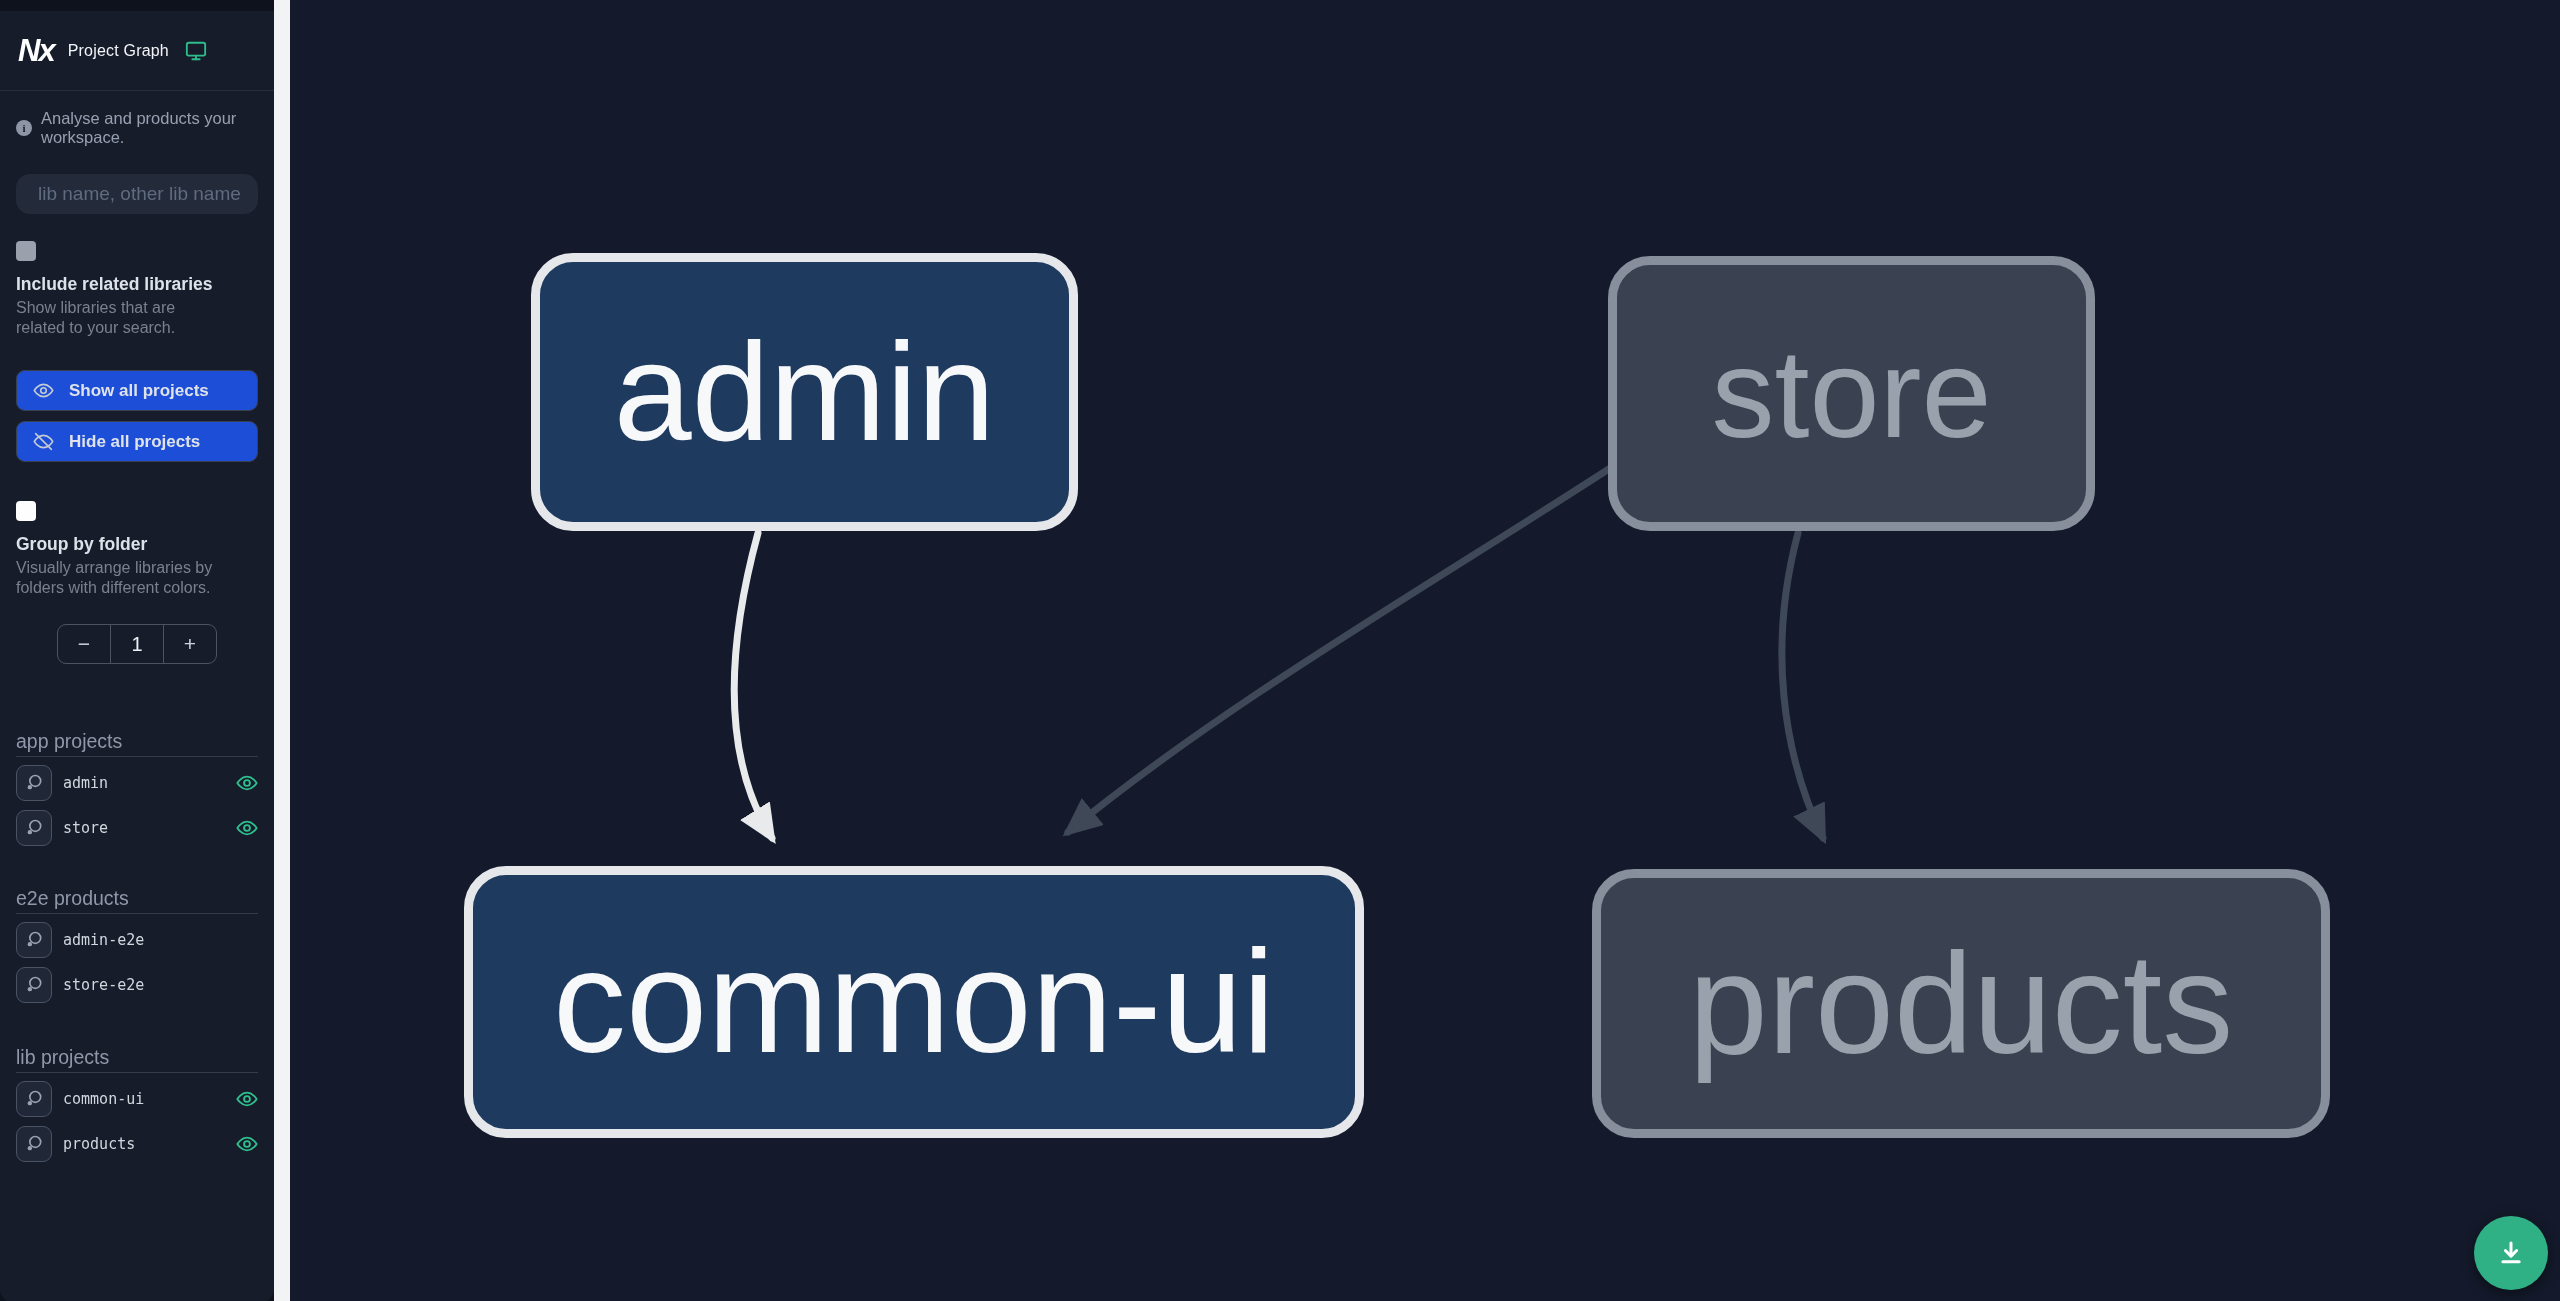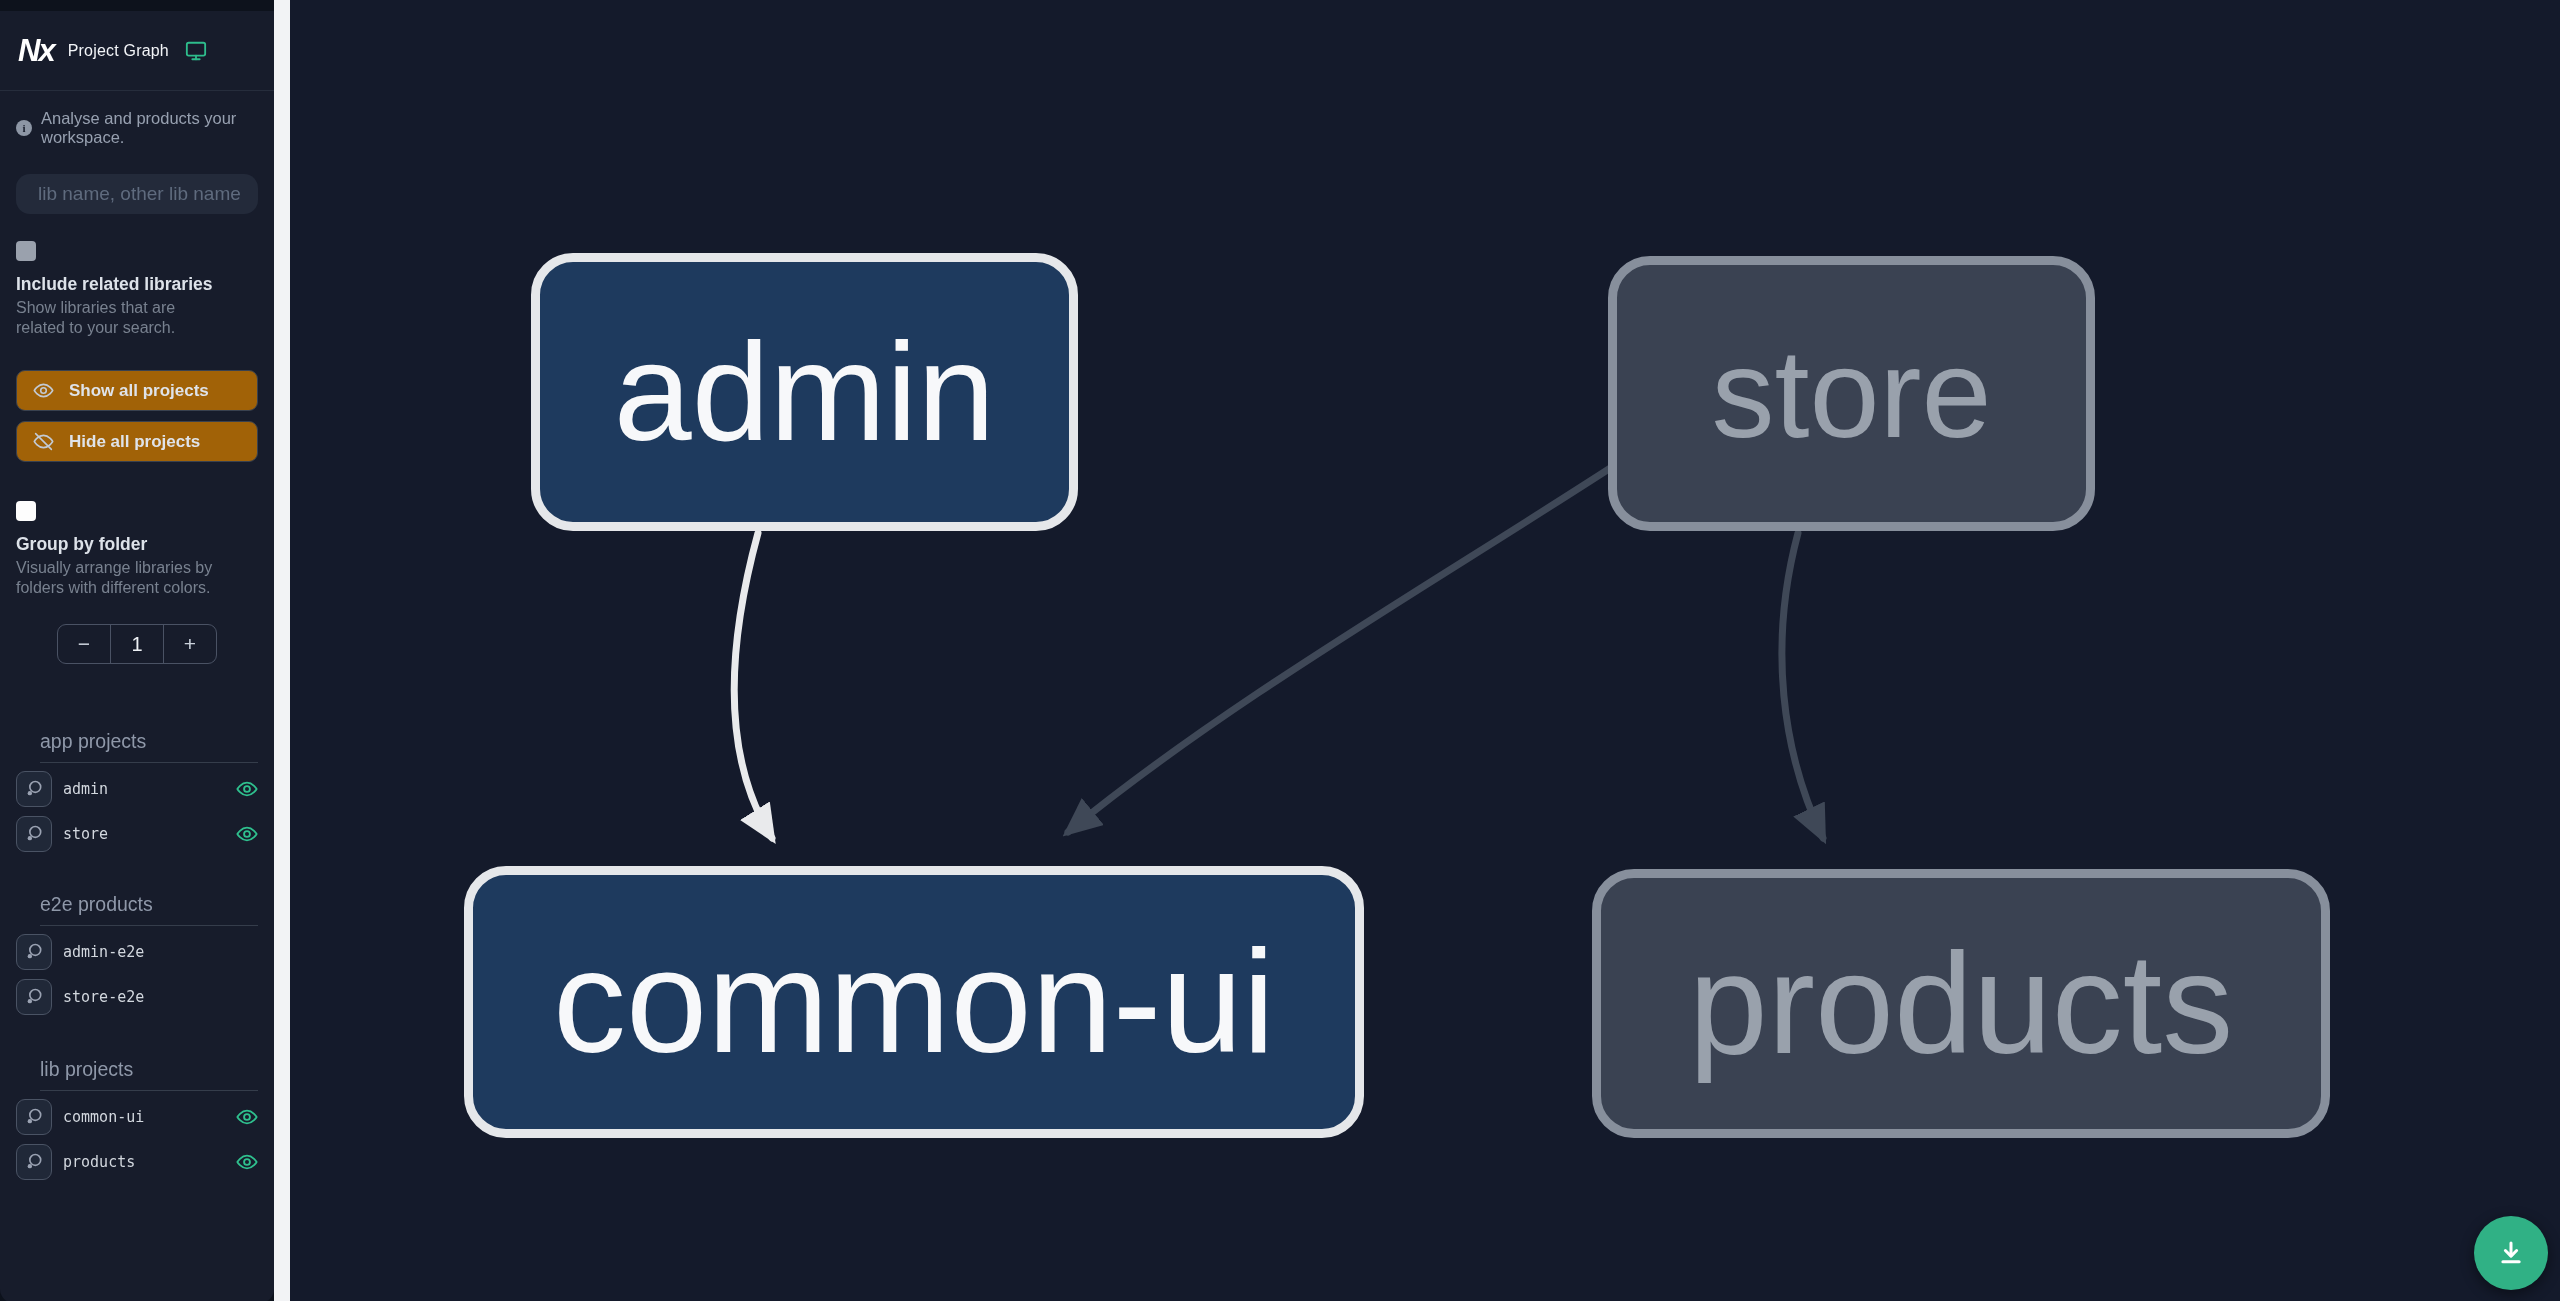--- a/index.html
+++ b/index.html
@@ -31,32 +31,32 @@
 
   .opt { display:flex; gap:13px; margin-top:26px; align-items:flex-start;flex-direction:column; }
   .cb { width:20px; height:20px; border-radius:4px; flex:0 0 auto; margin-top:1px; }
   .cb.gray { background:#9aa1ad; }
   .cb.white { background:#fdfdfd; }
   .cb.teal { background:#2eb488; display:flex; align-items:center; justify-content:center; }
   .opt-label { color:#dde2e9; font-weight:700; font-size:17.5px; line-height:20px; }
   .opt-desc { color:#78818f; font-size:16px; line-height:20px; margin-top:4px; max-width:200px; }
 
   .sb-btn { margin-top:10px; width:100%; height:41px; border-radius:9px; border:1px solid #39414f;
-            background:#a16207; display:flex; align-items:center; gap:15px; padding:0 16px; cursor:pointer; }
+            background:#1d4ed8; display:flex; align-items:center; gap:15px; padding:0 16px; cursor:pointer; }
   .sb-btn:first-of-type { margin-top:32px; }
   .sb-btn span { color:#dfe3e9; font-weight:700; font-size:17px; }
 
   .stepper { margin:26px auto 0 auto; width:160px; height:40px; border:1px solid #4a5264;
              border-radius:9px; display:flex; overflow:hidden; }
   .stepper > * { flex:1; display:flex; align-items:center; justify-content:center;
                  background:transparent; border:none; color:#cbd2dc; font-size:21px; }
   .step-val { border-left:1px solid #4a5264; border-right:1px solid #4a5264; color:#eef1f5; font-size:20px; }
   .step-btn { cursor:pointer; }
 
-  .sec-title { color:#8f98a9; font-size:19.5px; padding-bottom:9px; border-bottom:1px solid #353d4b;margin-left:24px; }
+  .sec-title { color:#8f98a9; font-size:19.5px; padding-bottom:3px; border-bottom:1px solid #353d4b; }
   .sec-app { margin-top:66px; } .sec-e2e { margin-top:40px; } .sec-lib { margin-top:42px; }
   .proj-row { display:flex; align-items:center; margin-top:7px; height:38px; }
   .proj-focus { width:36px; height:36px; border:1px solid #4a5364; border-radius:9px;
                 background:#202838; display:flex; align-items:center; justify-content:center;
                 cursor:pointer; flex:0 0 auto; }
   .proj-name { margin-left:11px; color:#d2d7de; font-size:15px;
                font-family:"DejaVu Sans Mono", monospace; flex:1; }
   .proj-eye { background:none; border:none; cursor:pointer; display:flex; padding:0; }
 
   

